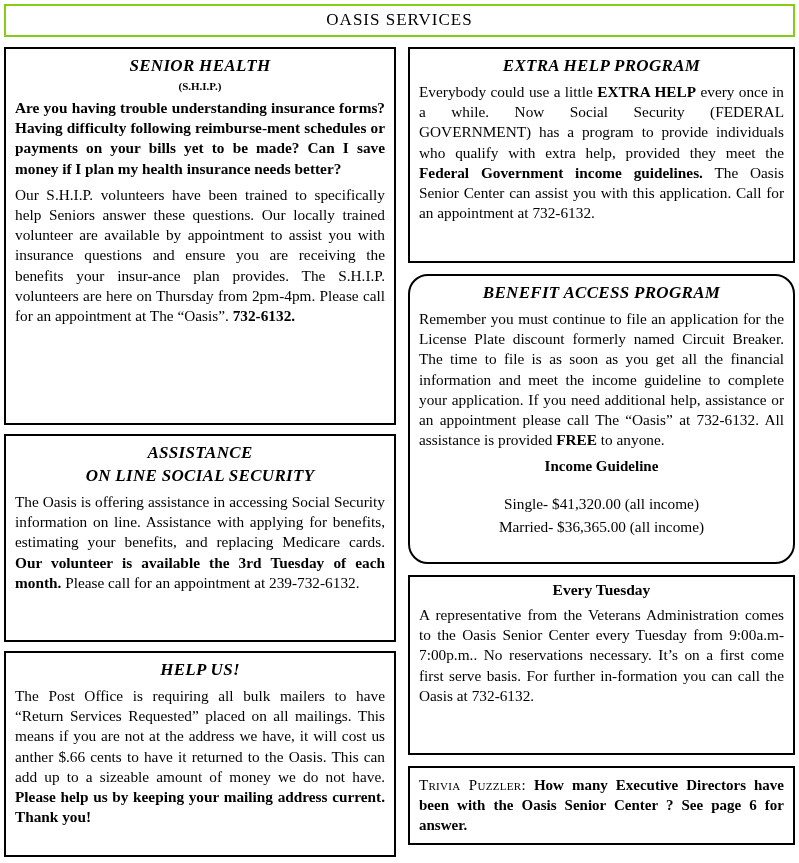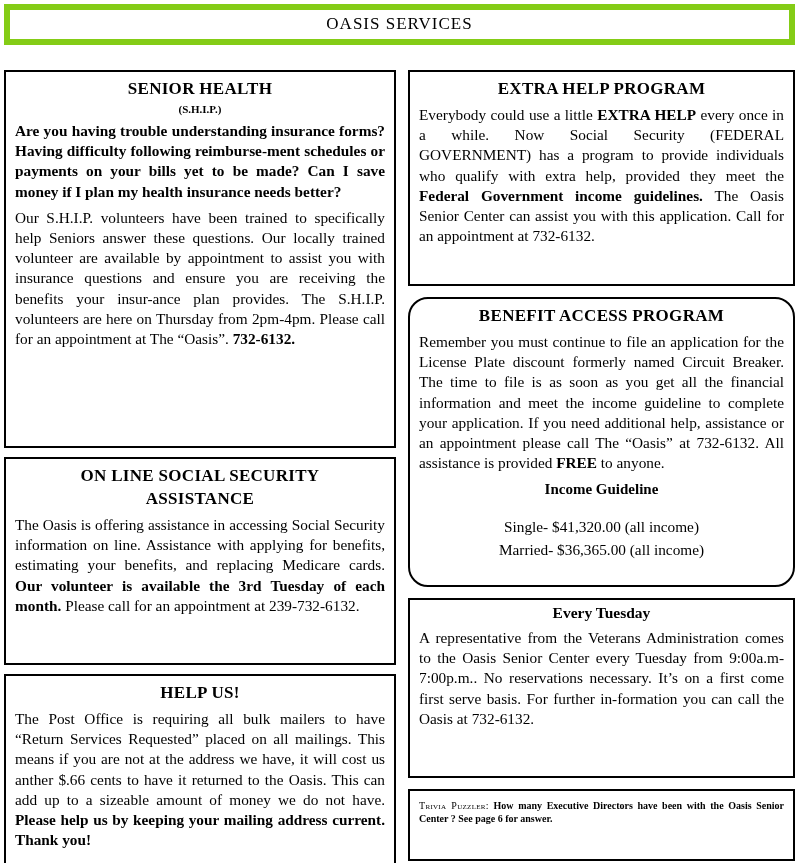--- a/index.html
+++ b/index.html
@@ -12,24 +12,24 @@
     font-family: "Liberation Serif", serif;
     color: #000000;
   }
   .page {
     box-sizing: border-box;
     width: 799px;
     height: 863px;
     padding: 4px;
   }
   .header-box {
-    border: 6px solid #84cc16;
+    border: 2px solid #84cc16;
     text-align: center;
     padding: 4px 0 5px;
-    margin-bottom: 25px;
+    margin-bottom: 10px;
     background: #fff;
   }
   .header-box h1 {
     margin: 0;
     font-size: 17px;
     font-weight: normal;
     letter-spacing: 1px;
   }
   .columns {
     display: flex;
@@ -48,20 +48,21 @@
     background: #fff;
     padding: 4px 9px 6px;
     overflow: hidden;
   }
   .box h2 {
     text-align: center;
     font-size: 17px;
     font-weight: bold;
     margin: 3px 0 4px;
     letter-spacing: 0.3px;
+    font-style: italic;
   }
   .box h2 .line {
     display: block;
     margin: 3px 0;
   }
   .subtitle {
     text-align: center;
     font-size: 11px;
     font-weight: bold;
     margin: 0 0 4px;
@@ -95,21 +96,21 @@
     margin: 0 0 4px;
   }
   
   .box-ship    { min-height: 378px; }
   .box-ss      { min-height: 208px; }
   .box-help    { min-height: 206px; }
   .box-extra   { min-height: 216px; }
   .box-benefit { min-height: 290px; border-radius: 20px; }
   .box-vets    { min-height: 180px; }
   .box-trivia  { min-height: 72px; padding-top: 6px; }
-  .box-trivia p { margin: 2px 0; font-size: 10px; }
+  .box-trivia p { margin: 2px 0; font-size: 15px; }
 </style>
 </head>
 <body>
 
 <div class="page">
 
   <div class="header-box">
     <h1>OASIS SERVICES</h1>
   </div>
 
@@ -121,22 +122,22 @@
         <h2>
           <span class="line">SENIOR HEALTH</span>
         </h2>
         <div class="subtitle">(S.H.I.P.)</div>
         <p><span class="b">Are you having trouble understanding insurance forms?  Having difficulty following reimburse-ment schedules or payments on your bills yet to be made?  Can I save money if I plan my health insurance needs better?</span></p>
         <p><span>Our S.H.I.P. volunteers have been trained to specifically help Seniors answer these questions. Our locally trained volunteer are available by appointment to assist you with insurance questions and ensure you are receiving the benefits your insur-ance plan provides.  The S.H.I.P.  volunteers are here on Thursday from 2pm-4pm.  Please call for an appointment at The “Oasis”.  </span><span class="b">732-6132.</span></p>
       </section>
 
       <section class="box box-ss">
         <h2>
+          <span class="line">ASSISTANCE</span>
           <span class="line">ON LINE SOCIAL SECURITY</span>
-          <span class="line">ASSISTANCE</span>
         </h2>
         <p><span>The Oasis is offering assistance in accessing Social Security information on line. Assistance with applying for benefits, estimating your benefits, and replacing Medicare cards.  </span><span class="b">Our volunteer is available the 3rd Tuesday of each month.</span><span>  Please call for an appointment at 239-732-6132.</span></p>
       </section>
 
       <section class="box box-help">
         <h2>HELP US!</h2>
         <p><span>The Post Office is requiring all bulk mailers to have “Return Services Requested” placed on all mailings. This means if you are not at the address we have, it will cost us anther $.66 cents to have it returned to the Oasis.  This can add up to a sizeable amount of money we do not have.  </span><span class="b">Please help us by keeping your mailing address current.  Thank you!</span></p>
       </section>
 
     </div>

